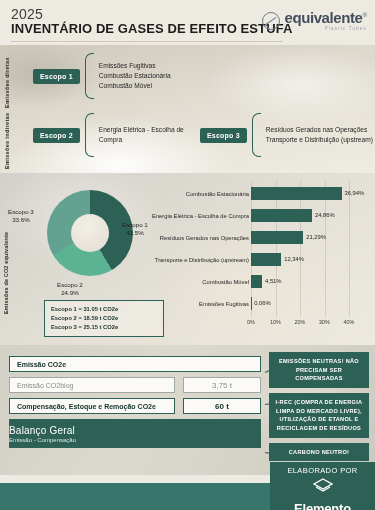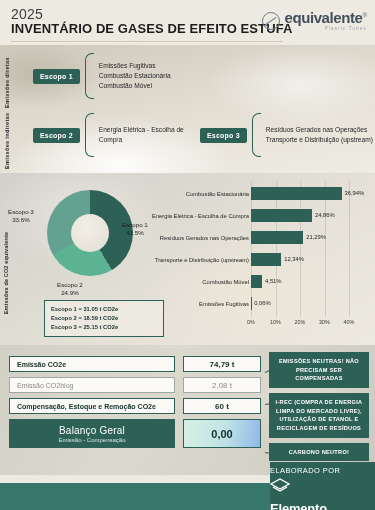--- a/index.html
+++ b/index.html
@@ -178,21 +178,21 @@
   .kv-val {
     width: 78px; background: #fbfaf7; border: 1px solid #2d6156;
     font-size: 8px; font-weight: bold; color: #14302a;
     display: flex; align-items: center; justify-content: center; height: 16px;
   }
   .kv-val.muted { color: #8b8b88; font-weight: normal; border-color: #9ea8a4; }
 
   .balance-row { display: flex; align-items: stretch; gap: 8px; margin-top: 2px; }
   .balance-label {
     flex: 1 1 auto; background: #2d6156; color: #ffffff;
-    display: flex; flex-direction: column; align-items: center; justify-content: center;
+    display: flex; flex-direction: column; align-items: flex-start; justify-content: center;
     height: 29px;
   }
   .balance-title { font-size: 10px; letter-spacing: .2px; }
   .balance-sub { font-size: 6px; color: #d4e3de; margin-top: 1px; }
   .balance-val {
     width: 78px; height: 29px;
     background: linear-gradient(100deg, #d8f0e4 0%, #bfe2e6 55%, #8fb8e8 100%);
     border: 1px solid #2d6156;
     display: flex; align-items: center; justify-content: center;
     font-size: 11px; font-weight: bold; color: #12302a;
@@ -211,21 +211,21 @@
 
   .connector { position: absolute; background: #2d6156; height: 1px; transform-origin: left center; }
   .c1 { left: 265px; top: 372px; width: 30px; transform: rotate(-24deg); }
   .c2 { left: 265px; top: 404px; width: 30px; transform: rotate(-8deg); }
   .c3 { left: 265px; top: 452px; width: 30px; transform: rotate(10deg); }
 
   
   .footer {
     position: absolute; left: 270px; top: 462px; width: 105px; height: 48px;
     background: #2d6156; color: #ffffff;
-    display: flex; flex-direction: column; align-items: flex-start; padding-top: 4px;
+    display: flex; flex-direction: column; align-items: center; padding-top: 4px;
   }
   .footer-lead { font-size: 7.5px; letter-spacing: .4px; }
   .elemento-mark { margin-top: 3px; }
   .footer-brand { font-size: 13px; font-weight: bold; letter-spacing: -.2px; margin-top: 1px; }
 
   .footer-left {
     position: absolute; left: 0; top: 483px; width: 270px; height: 27px;
     background: #38756a;
   }
 </style>
@@ -347,36 +347,34 @@
           <span class="axis-tick" style="left: 98px;">40%</span>
         </div>
     </div>
   </div>
 
   <div class="results">
     <div class="results-overlay"></div>
     <div class="kv-rows" id="kv-rows">
         <div class="kv-row">
           <div class="kv-label">Emissão CO2e</div>
-          <div class="kv-val">74,79 t</div>
         </div>
         <div class="kv-row">
           <div class="kv-label muted">Emissão CO2biog</div>
-          <div class="kv-val muted">2,08 t</div>
+          <div class="kv-val muted">3,75 t</div>
         </div>
         <div class="kv-row">
           <div class="kv-label">Compensação, Estoque e Remoção CO2e</div>
           <div class="kv-val">60 t</div>
         </div>
         <div class="balance-row">
           <div class="balance-label">
             <div class="balance-title">Balanço Geral</div>
             <div class="balance-sub">Emissão - Compensação</div>
           </div>
-          <div class="balance-val">0,00</div>
         </div>
       </div>
   </div>
 
   <div class="connector c1"></div>
   <div class="connector c2"></div>
   <div class="connector c3"></div>
 
   <div class="notes">
     <div class="note n1">EMISSÕES NEUTRAS! NÃO PRECISAM SER COMPENSADAS</div>

